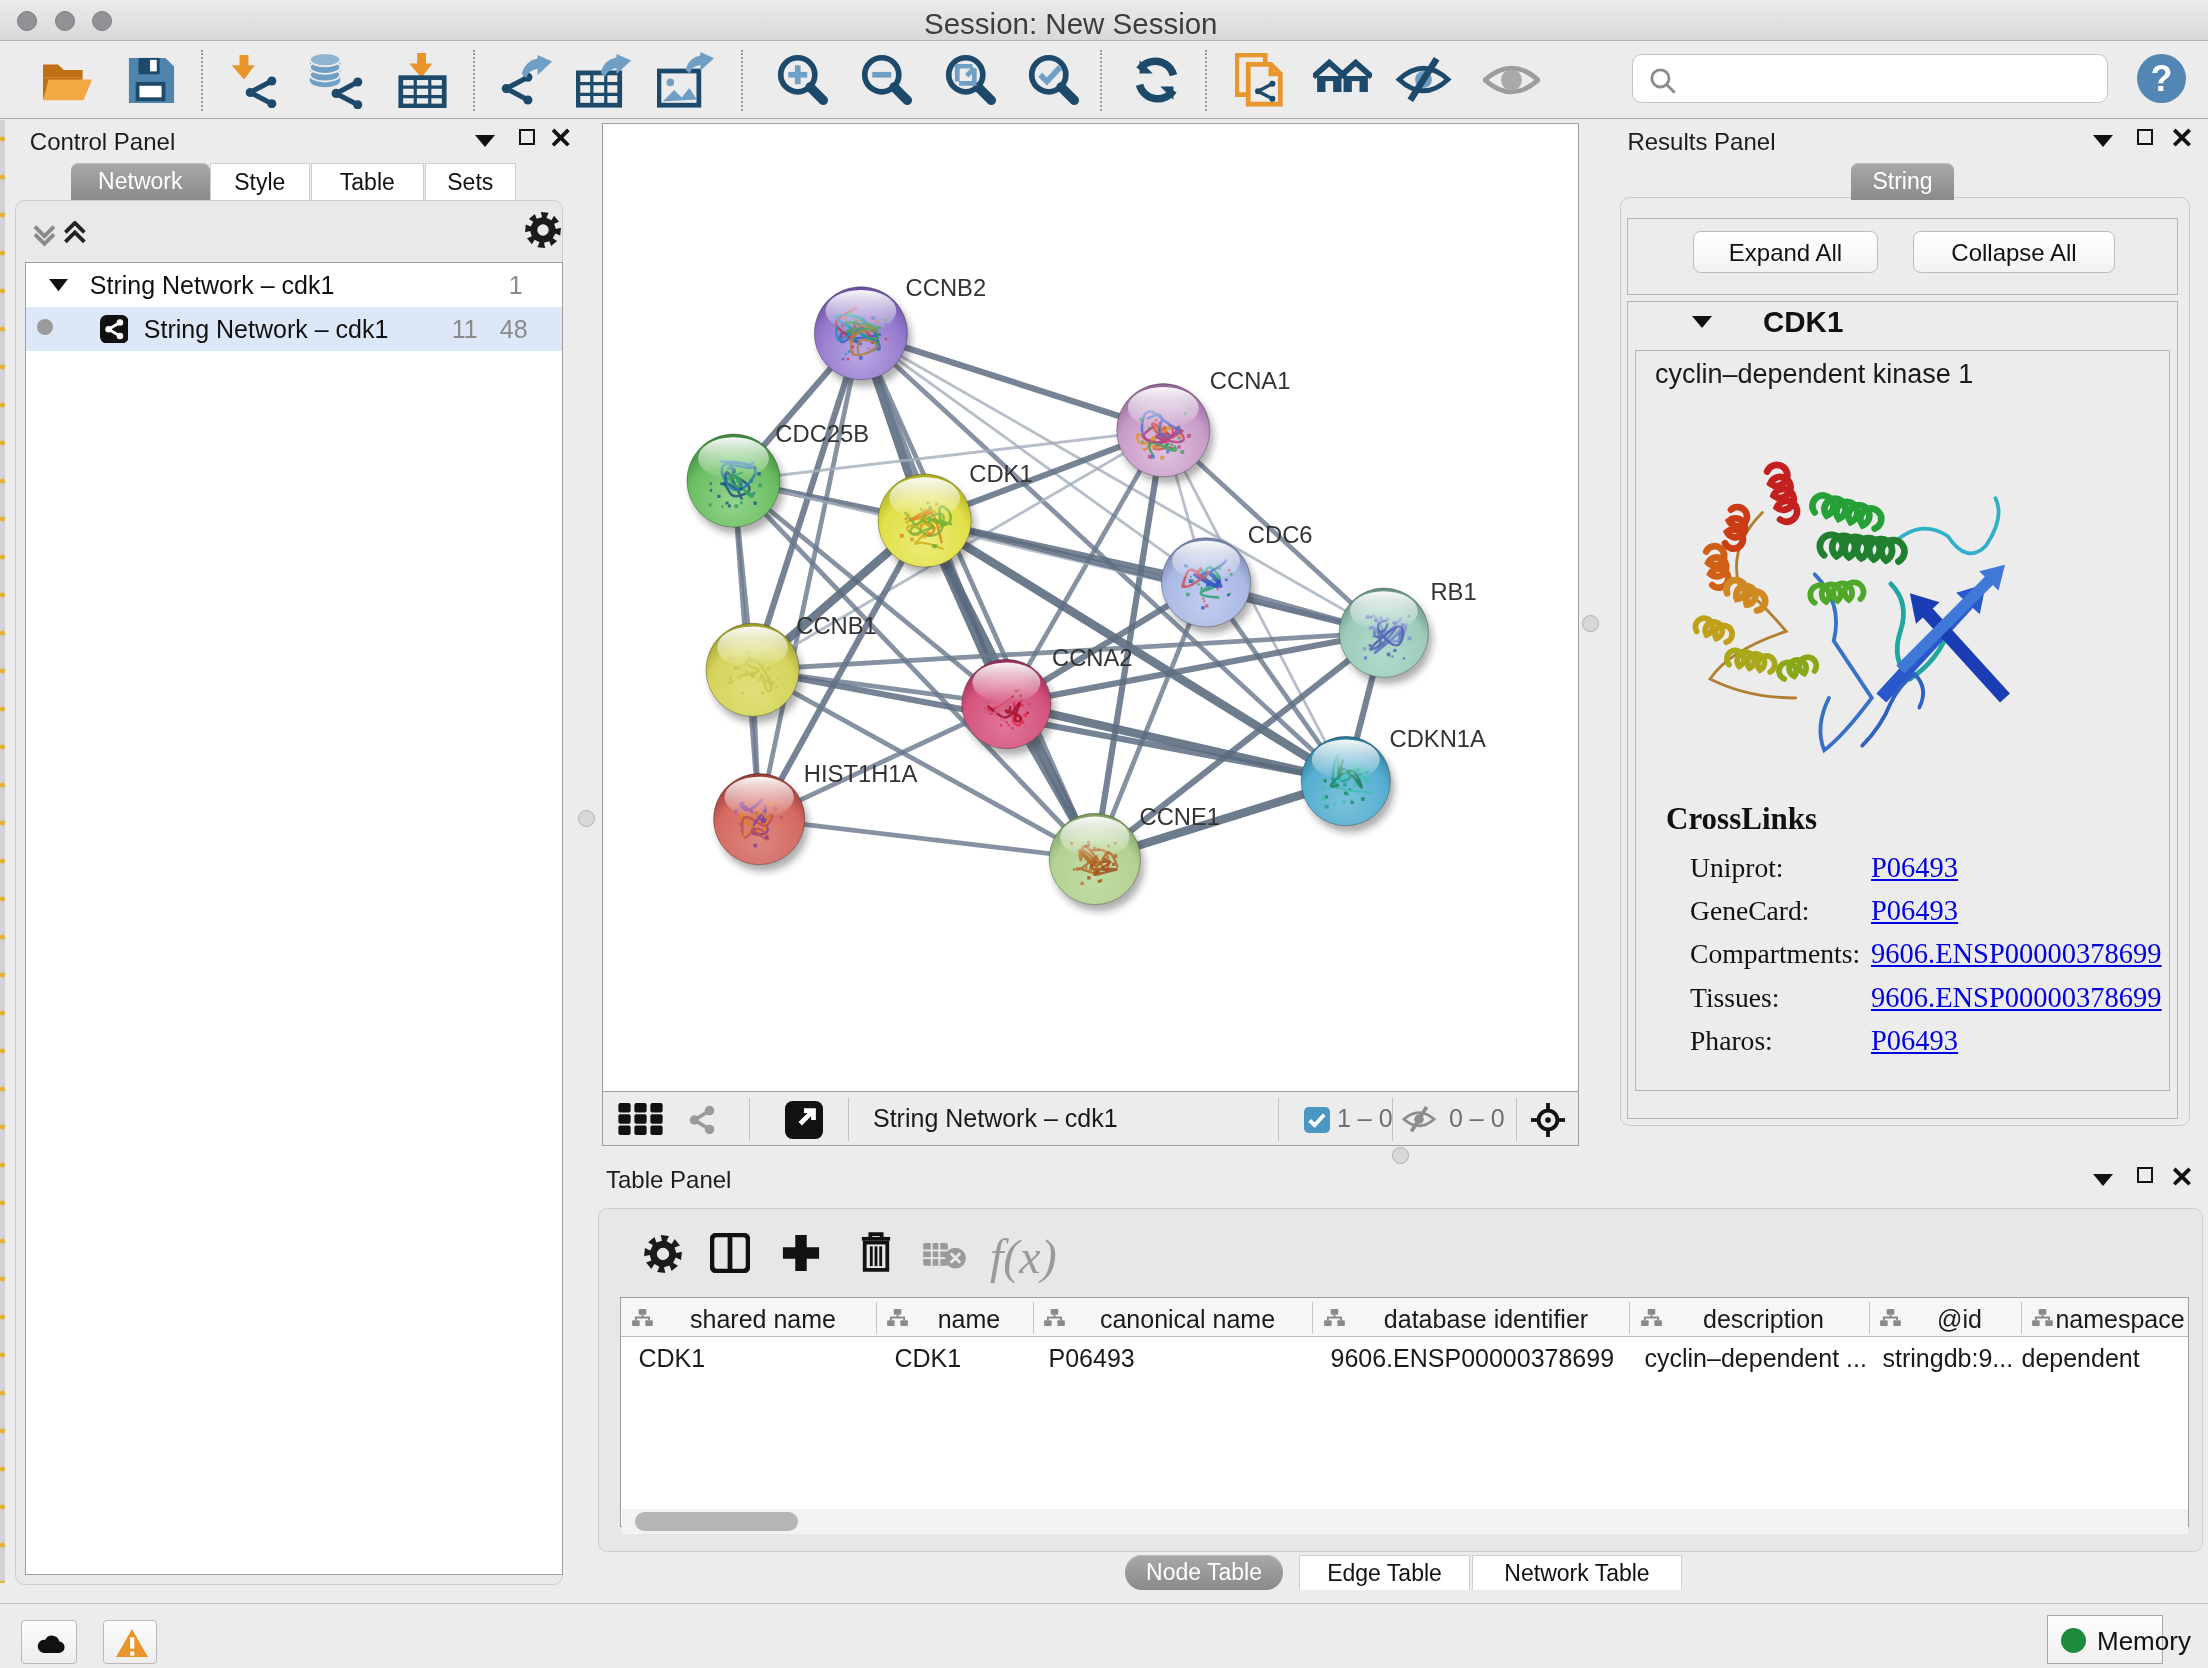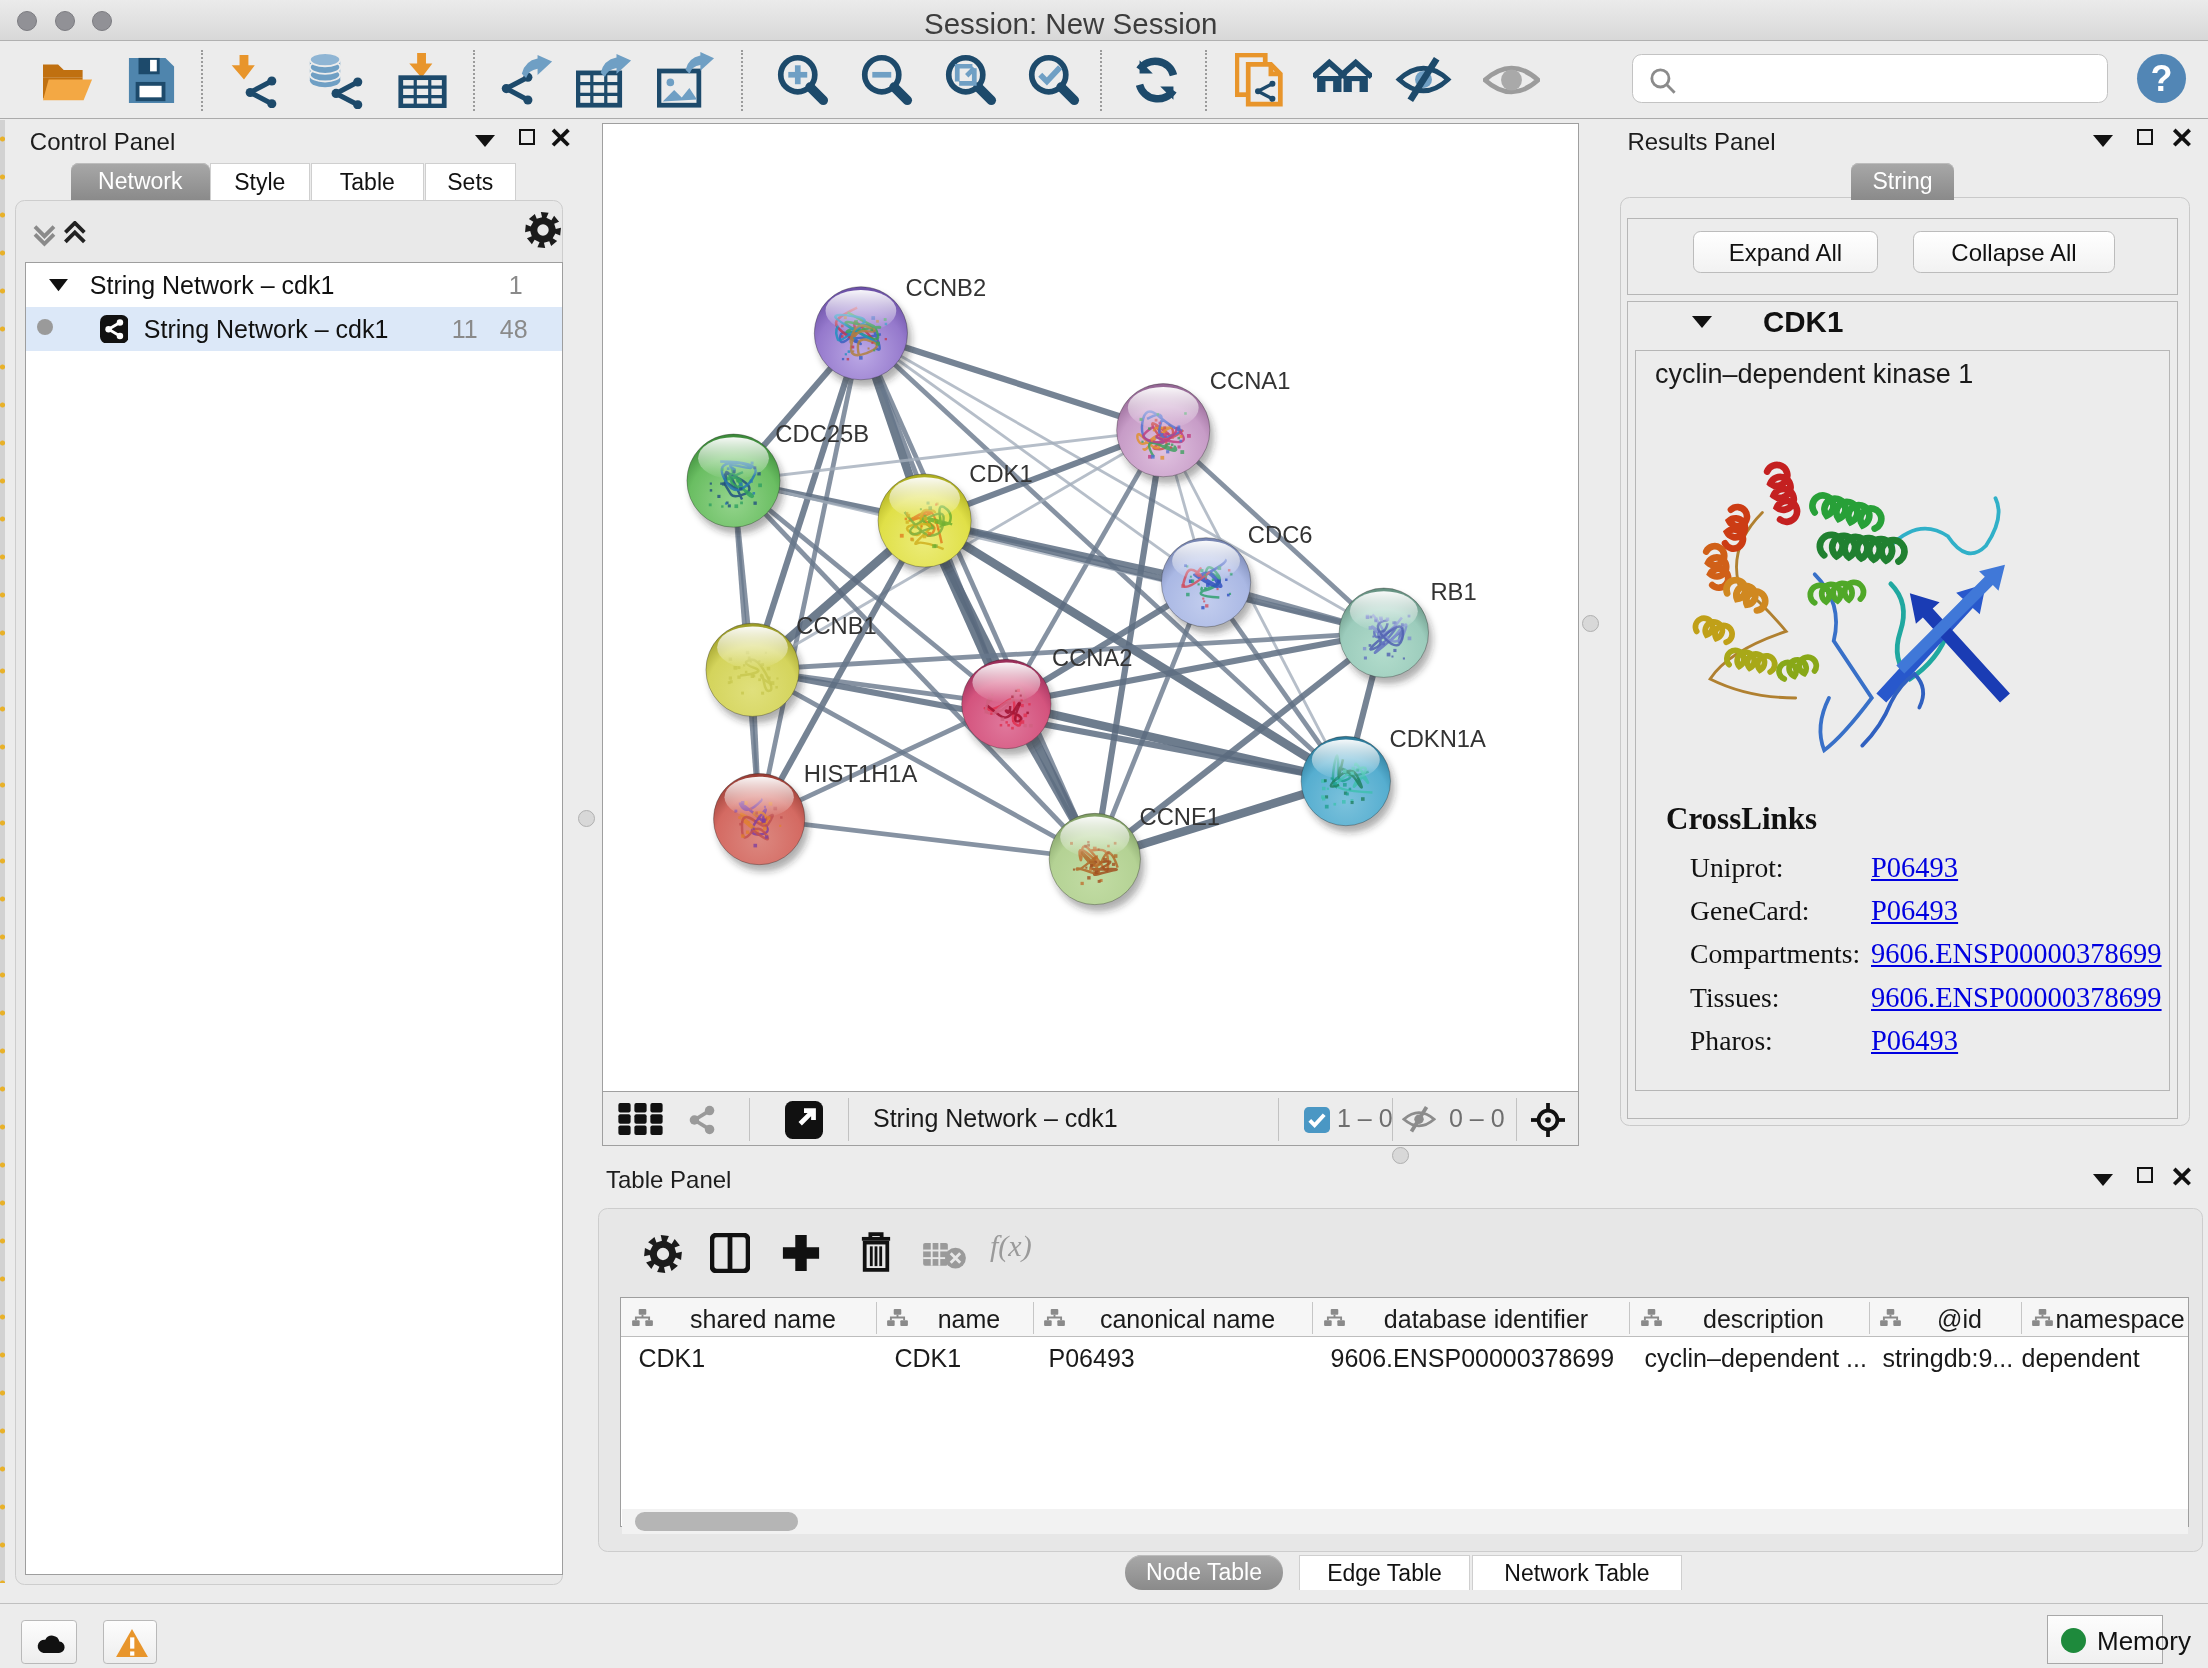--- a/index.html
+++ b/index.html
@@ -828,21 +828,21 @@
         <g stroke="#e7e7e7" stroke-width="2">
           <line x1="0" y1="10" x2="26" y2="10"></line>
           <line x1="0" y1="18" x2="26" y2="18"></line>
           <line x1="9" y1="2" x2="9" y2="26"></line>
           <line x1="17" y1="2" x2="17" y2="26"></line>
         </g>
         <circle cx="34" cy="18" r="11"></circle>
         <path d="M29 13 l10 10 M39 13 l-10 10" stroke="#e7e7e7" stroke-width="3"></path>
       </g>
     </svg>
-<div class="abs" style="left:400px;top:76px;font-family:'Liberation Serif',serif;font-style:italic;font-size:30px;color:#9a9a9a;">f(x)</div>
+<div class="abs" style="left:400px;top:76px;font-family:'Liberation Serif',serif;font-style:italic;font-size:48px;color:#9a9a9a;">f(x)</div>
 <div class="abs" style="left:29.5px;top:144px;width:1569px;height:230px;background:#fff;border:1px solid #9e9e9e;">
 <div class="abs" style="left:0;top:0;width:1567px;height:39px;background:#f6f6f6;border-bottom:1px solid #bdbdbd;"></div>
       <div class="abs" style="left:11.4px;top:10.5px;"><svg width="21" height="17" viewBox="0 0 22 18">
           <g fill="#8a8a8a">
             <rect x="7" y="0" width="8" height="6" rx="1"></rect>
             <rect x="0" y="12" width="8" height="6" rx="1"></rect>
             <rect x="14" y="12" width="8" height="6" rx="1"></rect>
             <path d="M11 6 v3 M4 12 v-3 h14 v3" stroke="#8a8a8a" stroke-width="2" fill="none"></path>
           </g>
         </svg></div>

